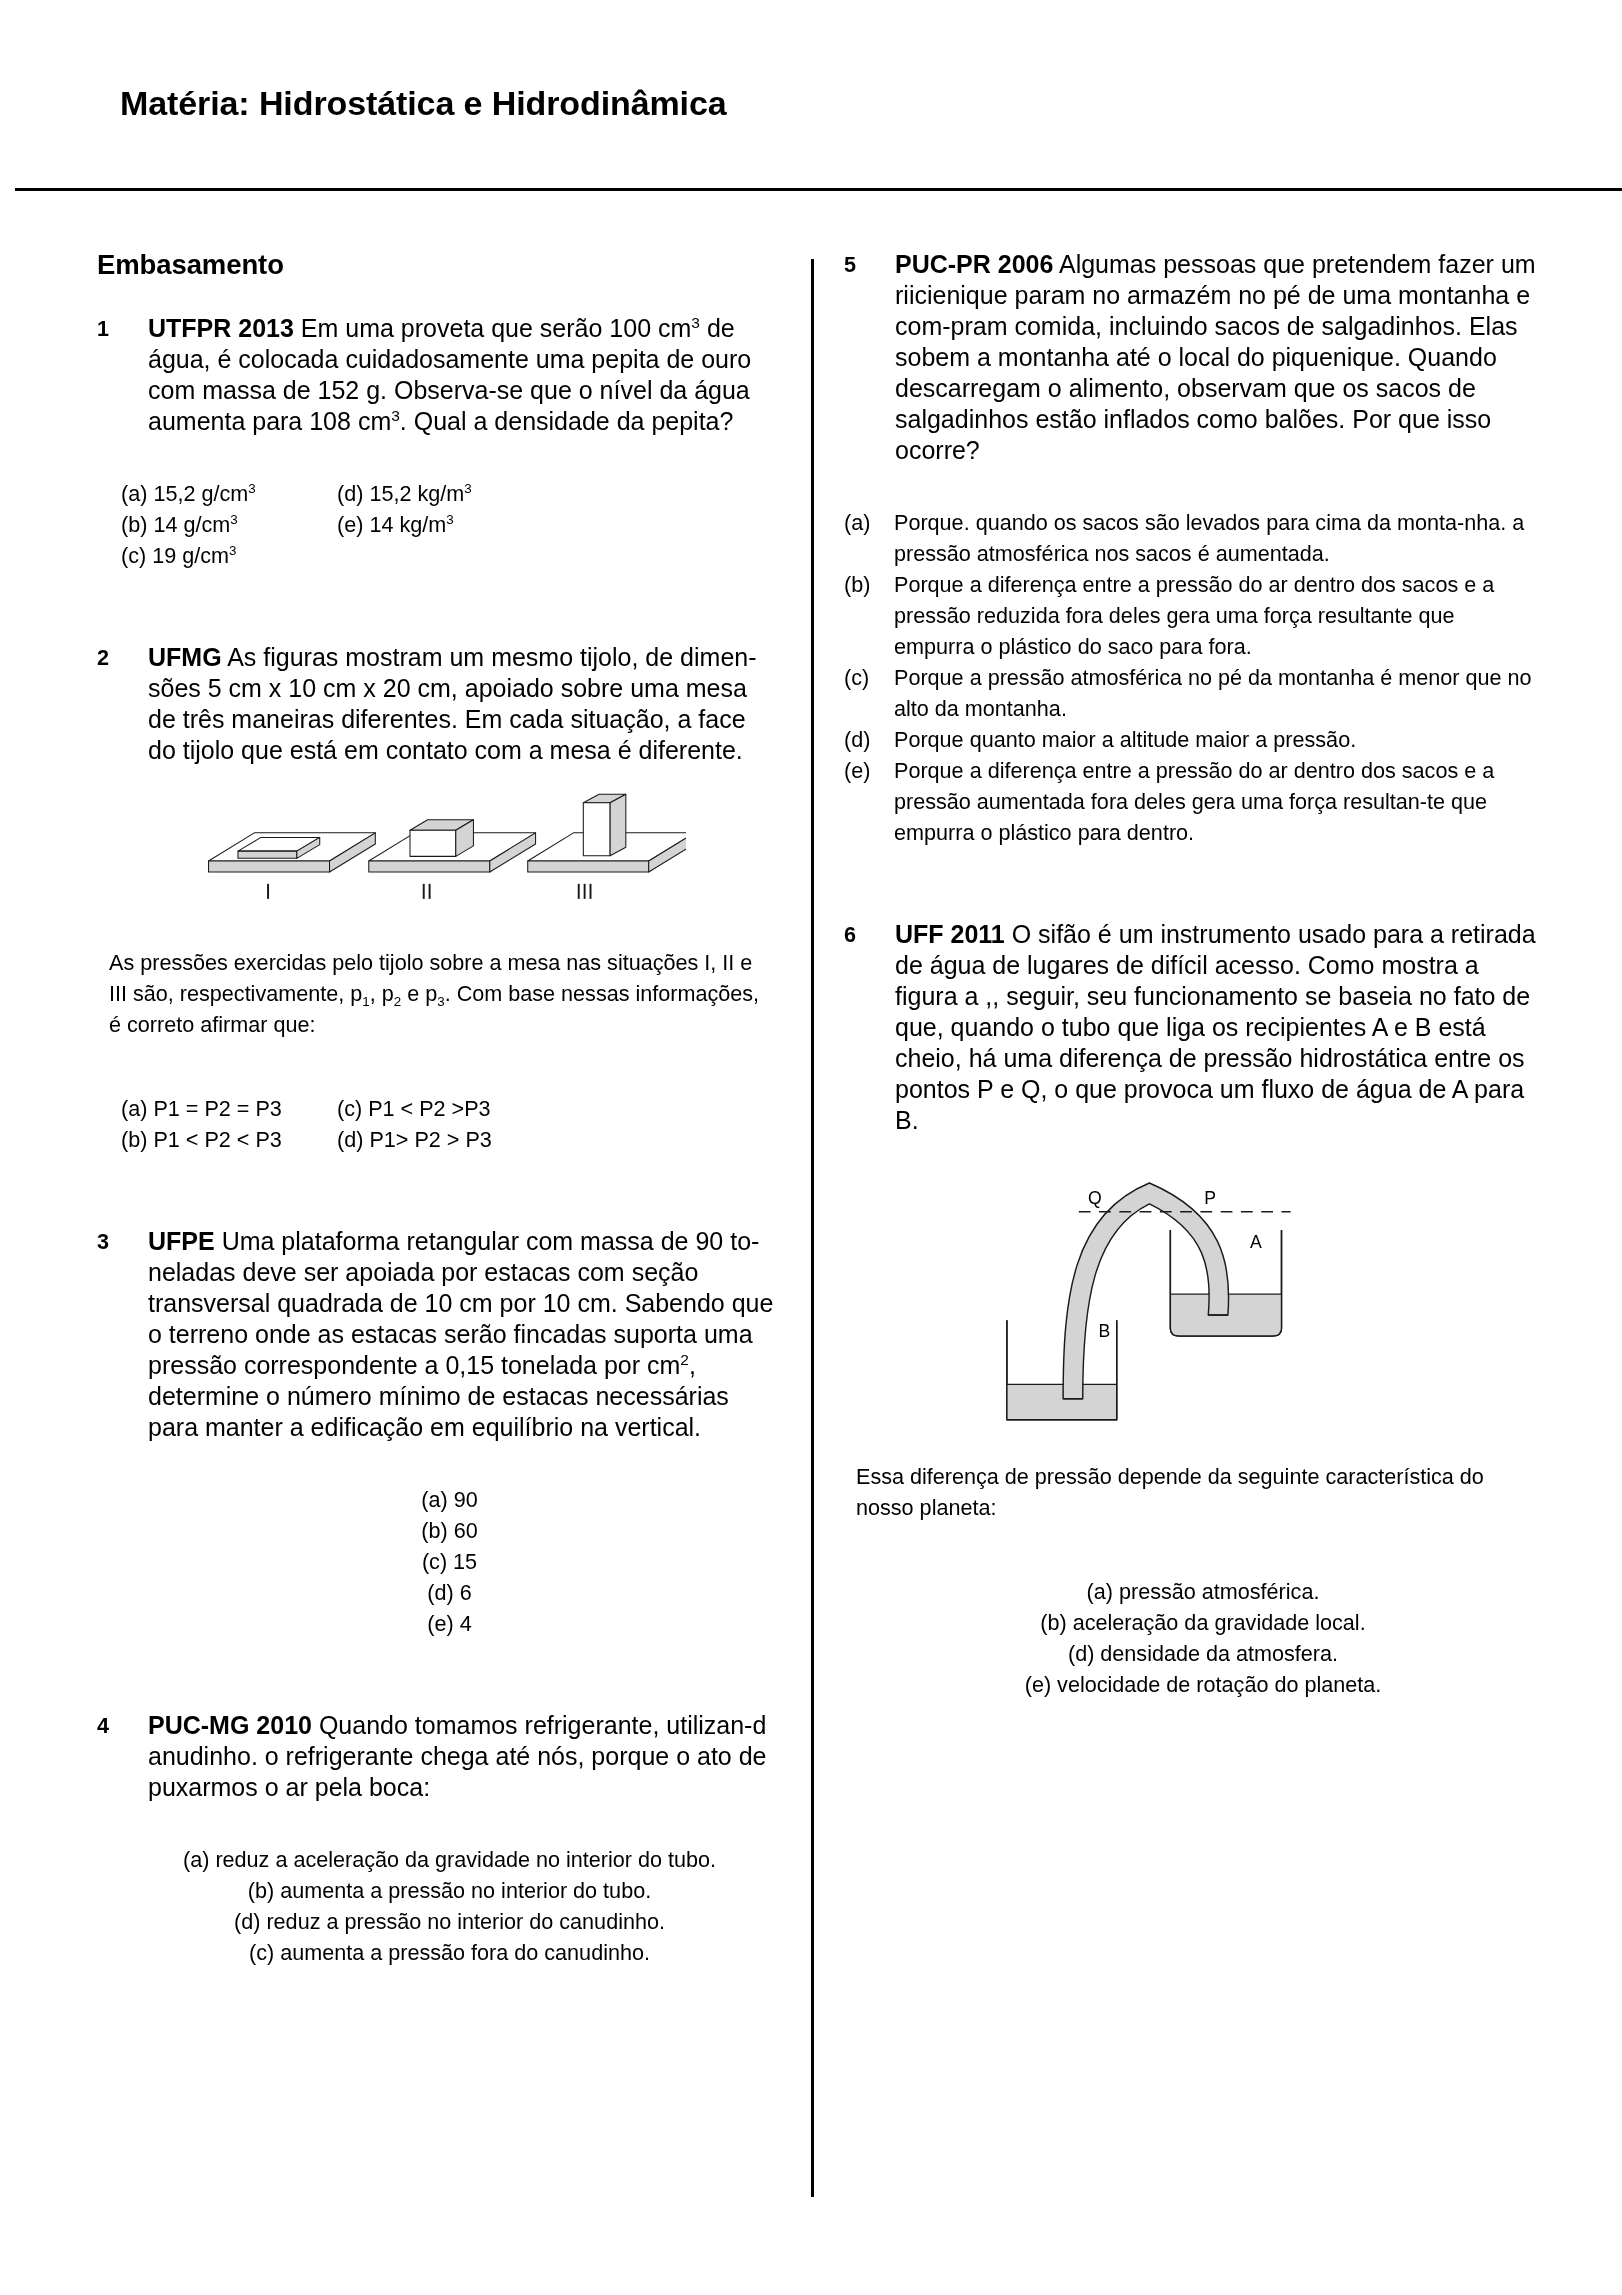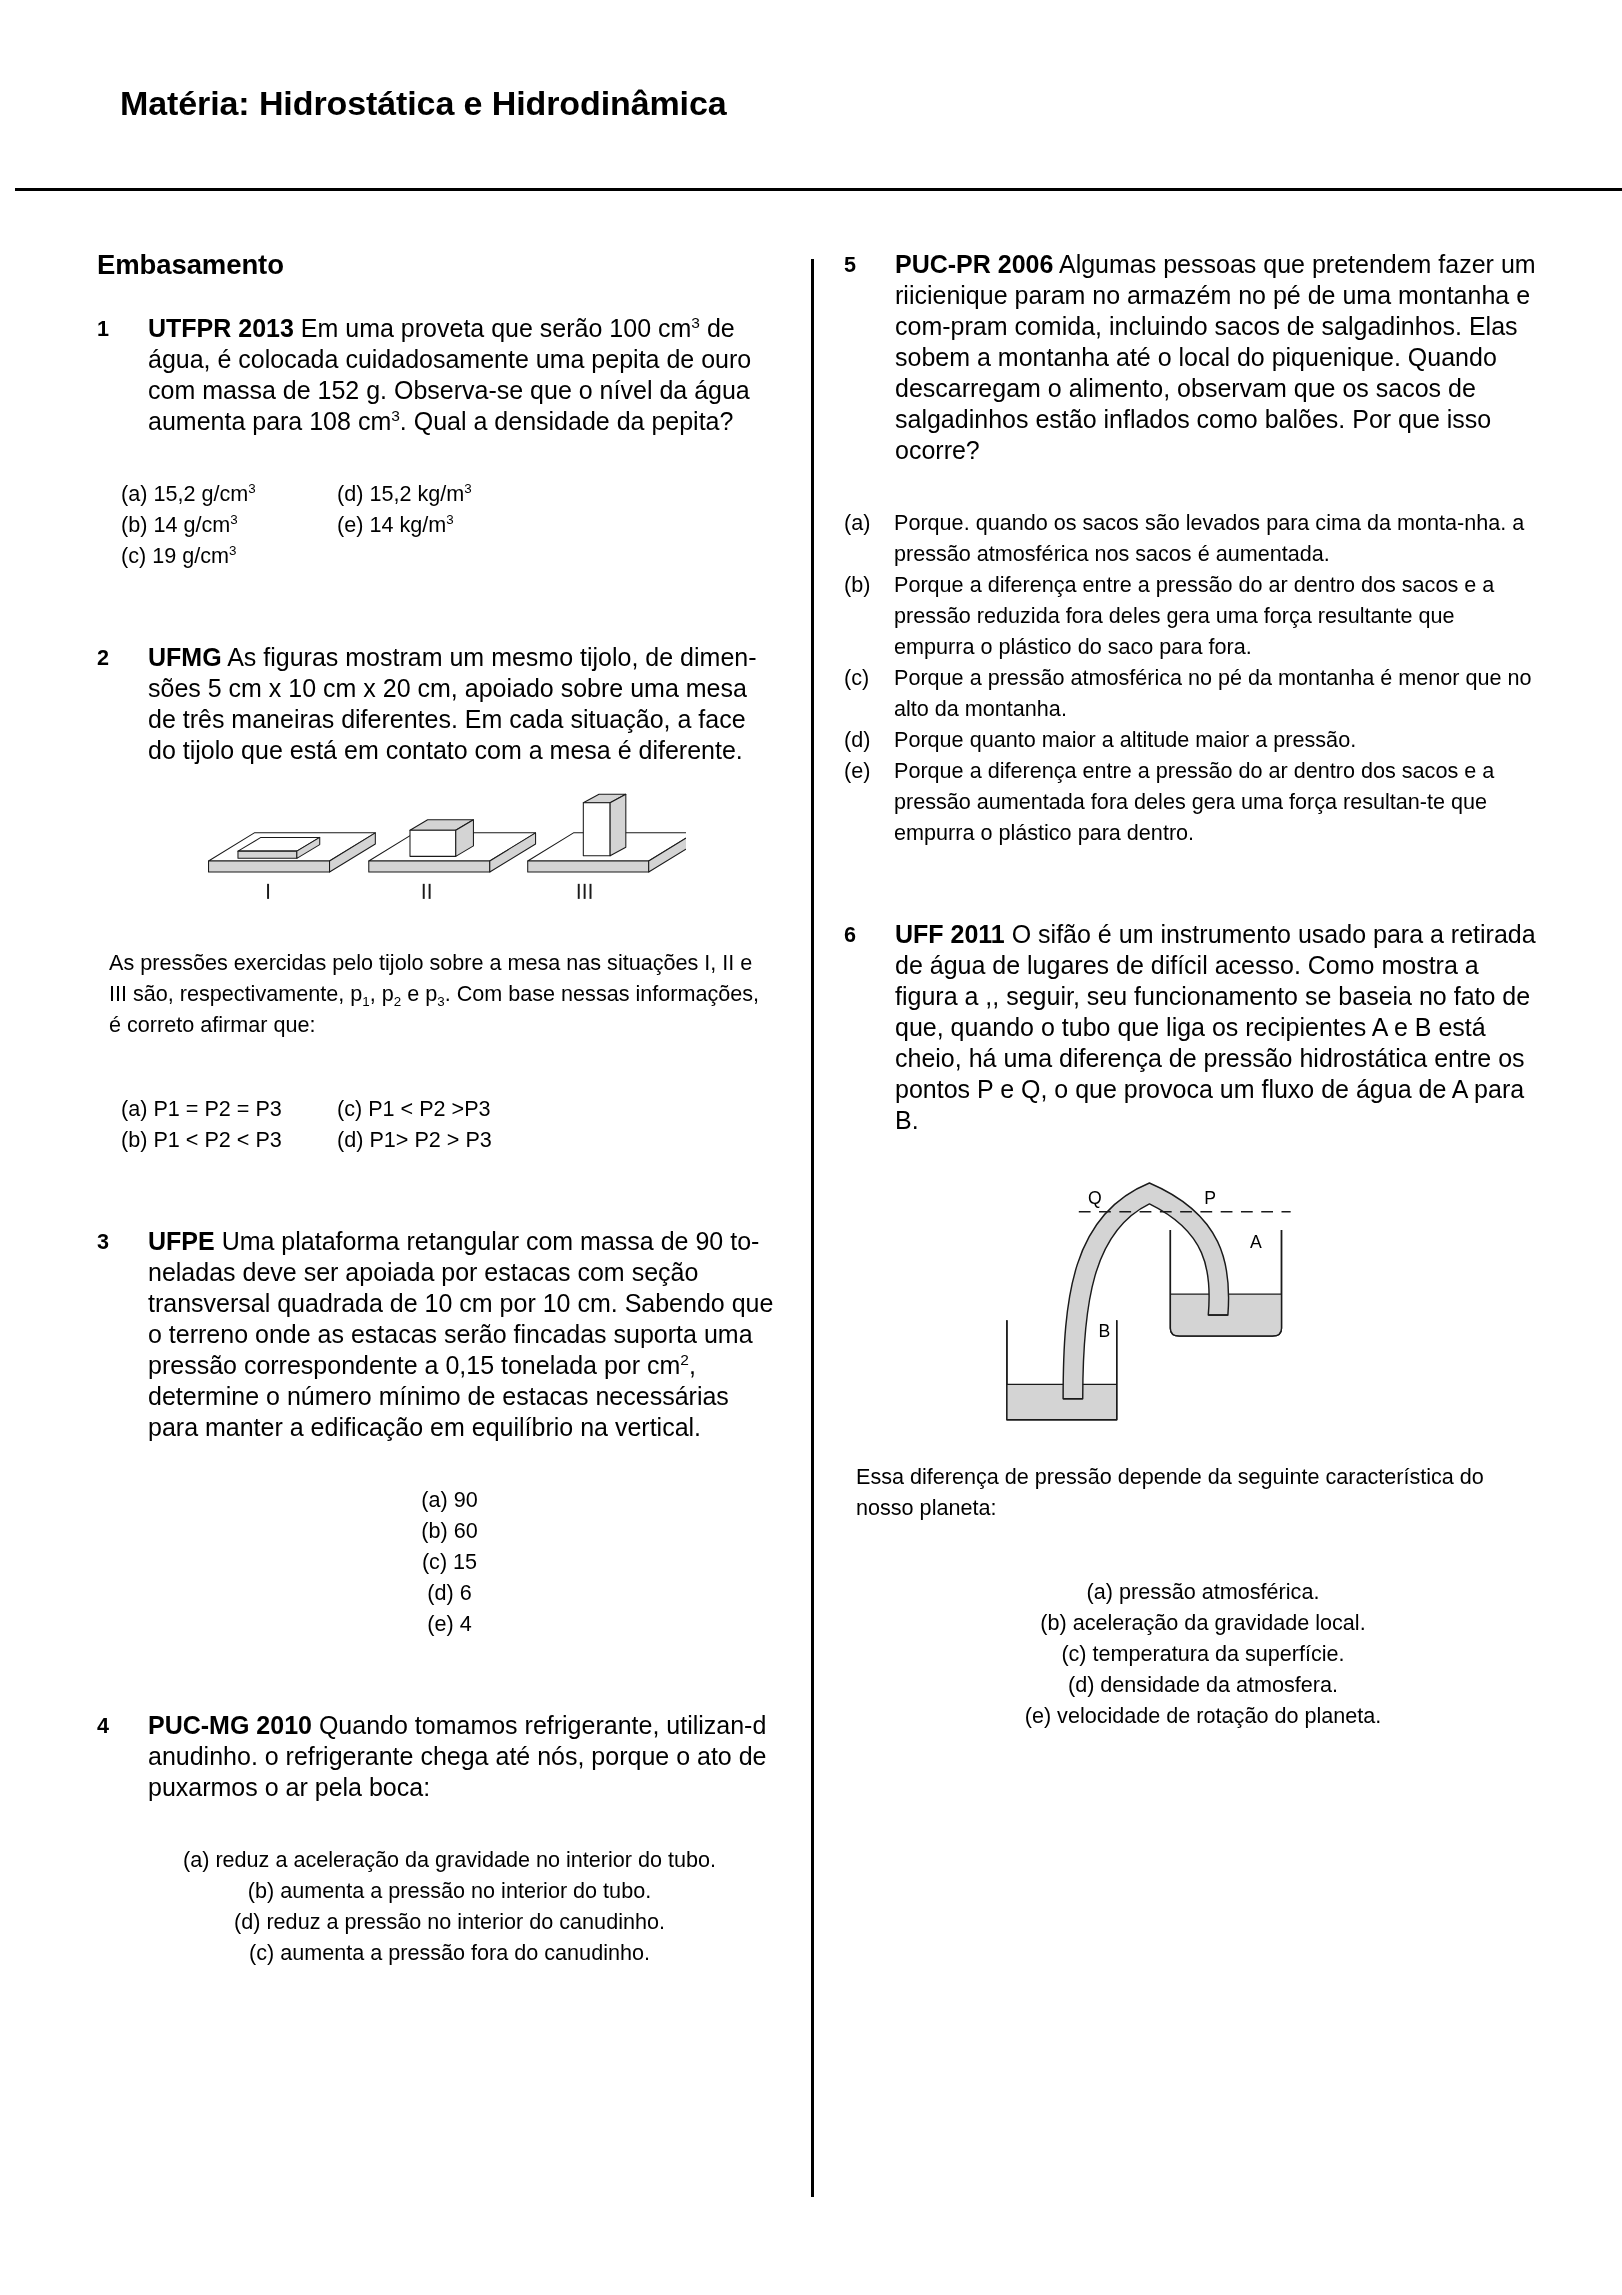--- a/index.html
+++ b/index.html
@@ -371,19 +371,18 @@
 
   <div class="gap-s"></div>
 
   <div class="standalone-text">Essa diferença de pressão depende da seguinte característica do nosso planeta:</div>
 
   <div class="gap-m"></div>
 
   <div class="alts">
     <div class="alt-line">(a) pressão atmosférica.</div>
     <div class="alt-line">(b) aceleração da gravidade local.</div>
-    <div class="alt-line">(c) temperatura da superfície.</div>
     <div class="alt-line">(d) densidade da atmosfera.</div>
     <div class="alt-line">(e) velocidade de rotação do planeta.</div>
   </div>
 
 </div>
 
 
 </body></html>

